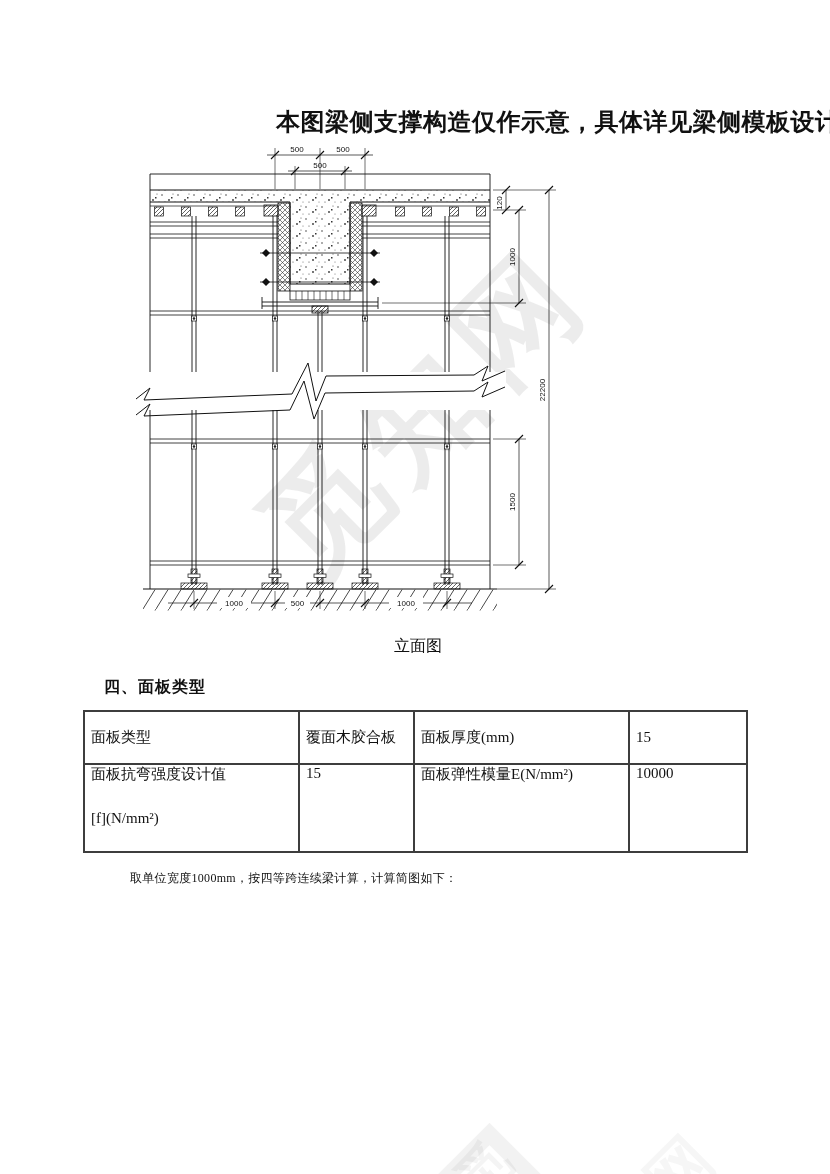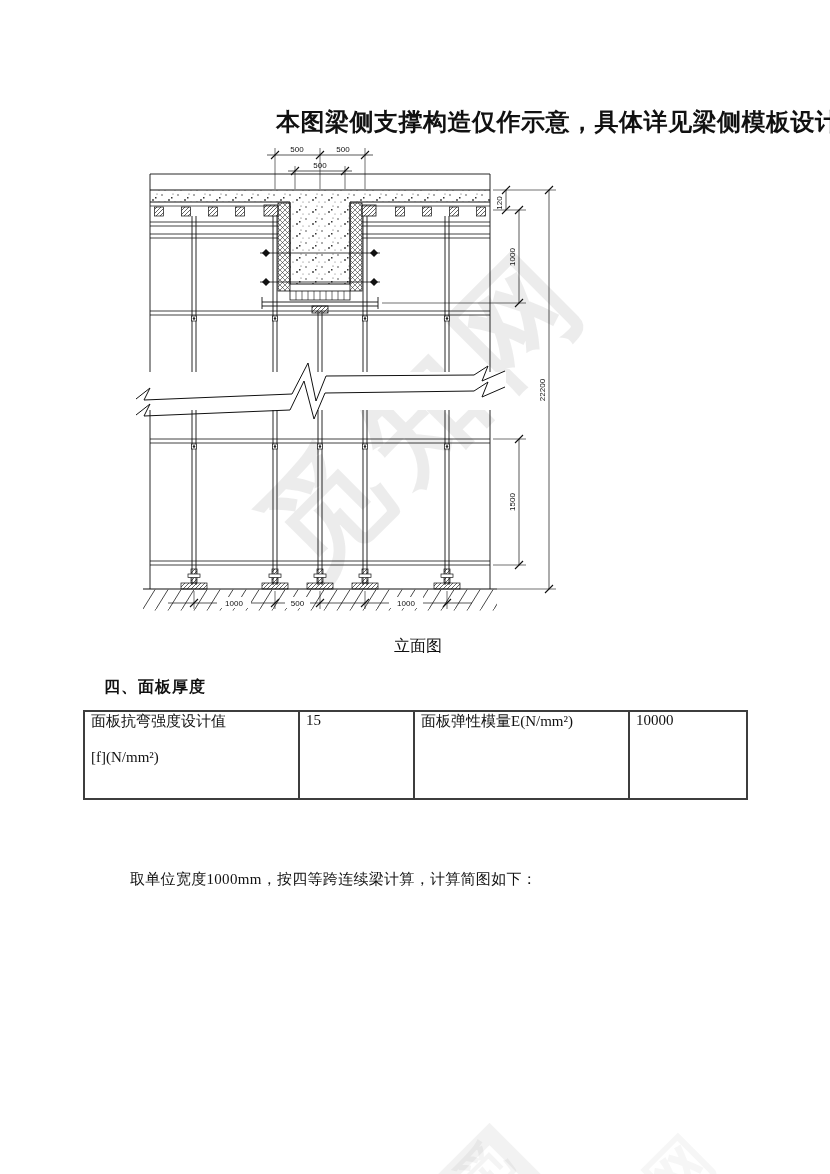--- a/index.html
+++ b/index.html
@@ -13,30 +13,30 @@
     letter-spacing:.5px;white-space:nowrap;
   }
   .fig-caption{
     position:absolute;left:386px;top:636px;width:64px;text-align:center;
     font-size:16px;
   }
   .sec-heading{
     position:absolute;left:104px;top:677px;font-size:16px;font-weight:700;letter-spacing:1px;
   }
   .closing-par{
-    position:absolute;left:130px;top:870px;font-size:15px;letter-spacing:.3px;white-space:nowrap;
+    position:absolute;left:130px;top:870px;font-size:12px;letter-spacing:.3px;white-space:nowrap;
   }
   table.panel{
     position:absolute;left:83px;top:710px;width:663px;border-collapse:collapse;
     table-layout:fixed;font-size:15px;
   }
   table.panel td{border:2px solid #3d3d3d;padding:0 6px;overflow:hidden;}
   table.panel tr.r1 td{height:51px;vertical-align:middle;}
   table.panel tr.r2 td{height:86px;vertical-align:top;}
-  .cell-line2{margin-top:18px;}
+  .cell-line2{margin-top:26px;}
   .drawing-svg{position:absolute;left:130px;top:140px;z-index:1;}
   .dim{font-size:8px;fill:#111;font-family:"Liberation Sans","DejaVu Sans",sans-serif;}
   .wm-center{
     position:absolute;left:212px;top:336px;width:430px;height:150px;z-index:0;
     transform:rotate(-45deg);font-size:118px;font-weight:700;line-height:150px;
     color:rgba(0,0,0,0.075);letter-spacing:16px;white-space:nowrap;text-align:center;
   }
   .wm-diamond{
     box-sizing:border-box;position:absolute;left:397px;top:1161px;width:185px;height:185px;
     border:16px solid rgba(0,0,0,0.05);transform:rotate(45deg);z-index:0;
@@ -245,30 +245,36 @@
       <rect x="285" y="597" width="25" height="11" fill="#fff"></rect>
       <rect x="389" y="597" width="34" height="11" fill="#fff"></rect>
       <text class="dim" x="234" y="606" text-anchor="middle">1000</text>
       <text class="dim" x="297.5" y="606" text-anchor="middle">500</text>
       <text class="dim" x="406" y="606" text-anchor="middle">1000</text>
     </g>
   </svg>
 
   <div class="fig-caption">立面图</div>
 
-  <div class="sec-heading">四、面板厚度</div>
+  <div class="sec-heading">四、面板类型</div>
 
   <table class="panel">
     <colgroup>
       <col style="width:215px">
         <col style="width:115px">
         <col style="width:215px">
         <col style="width:118px">
     </colgroup>
     <tbody>
+        <tr class="r1">
+      <td>面板类型</td>
+      <td>覆面木胶合板</td>
+      <td>面板厚度(mm)</td>
+      <td>15</td>
+    </tr>
     <tr class="r2">
       <td>
         <div>面板抗弯强度设计值</div>
         <div class="cell-line2">[f](N/mm²)</div>
       </td>
       <td>15</td>
       <td>面板弹性模量E(N/mm²)</td>
       <td>10000</td>
     </tr>
   </tbody>

